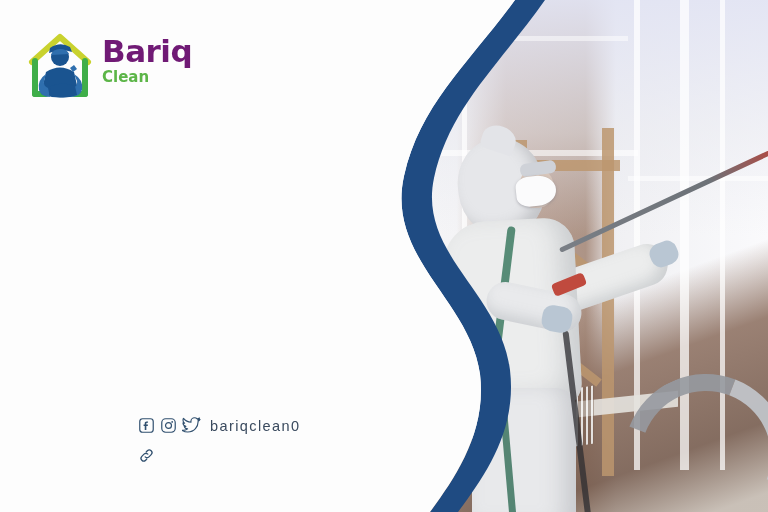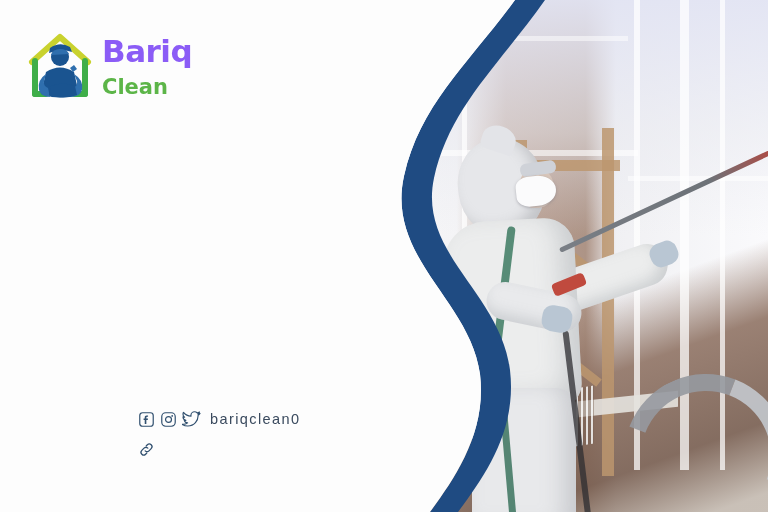--- a/index.html
+++ b/index.html
@@ -156,39 +156,39 @@
 
   
   .logo{
     position:absolute;left:26px;top:28px;width:180px;height:72px;
   }
   .logo-mark{position:absolute;left:0;top:0;width:72px;height:72px;}
   .logo-text{
     position:absolute;left:76px;top:8px;line-height:1;
   }
   .logo-name{
-    font-size:31px;font-weight:bold;color:#8b5cf6;letter-spacing:-.5px;
+    font-size:31px;font-weight:bold;color:#701a75;letter-spacing:-.5px;
     font-family:"DejaVu Sans","Liberation Sans",sans-serif;
   }
   .logo-sub{
-    font-size:21px;font-weight:bold;color:#5cb548;margin-top:10px;
+    font-size:15px;font-weight:bold;color:#5cb548;margin-top:3px;
     font-family:"DejaVu Sans","Liberation Sans",sans-serif;
   }
 
   .headline{
     position:absolute;left:0;top:248px;width:390px;
     text-align:center;
     direction:rtl;
     font-size:40px;font-weight:bold;color:#1e4062;
     font-family:"DejaVu Sans","Liberation Sans",sans-serif;
     letter-spacing:0px;
   }
 
   .contacts{position:absolute;left:138px;top:404px;width:260px;}
-  .c-row{display:flex;align-items:center;height:30px;}
+  .c-row{display:flex;align-items:flex-end;height:30px;}
   .c-icons{display:flex;align-items:center;gap:5px;margin-right:9px;}
   .c-text{
     font-size:14.5px;color:#3a4a5e;letter-spacing:1.4px;
     font-family:"Liberation Sans",sans-serif;
   }
   .ic{display:block;}
 </style>
 </head>
 <body>
 

